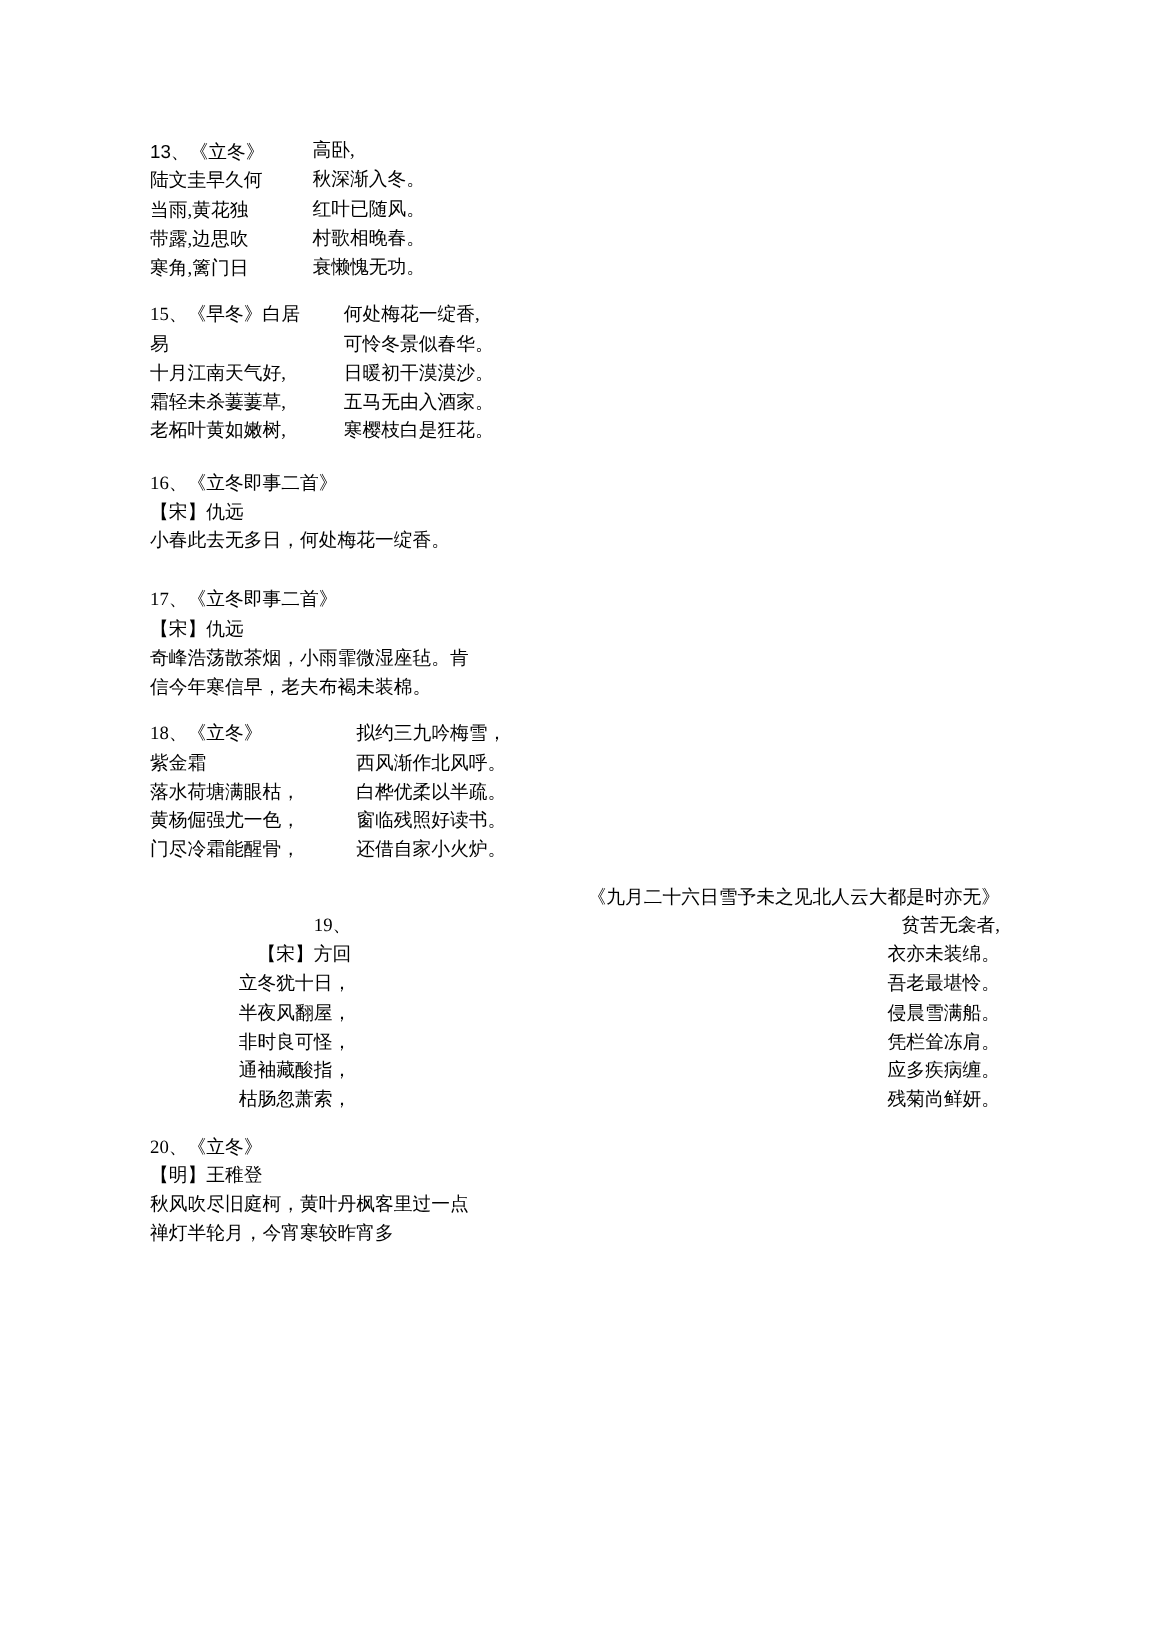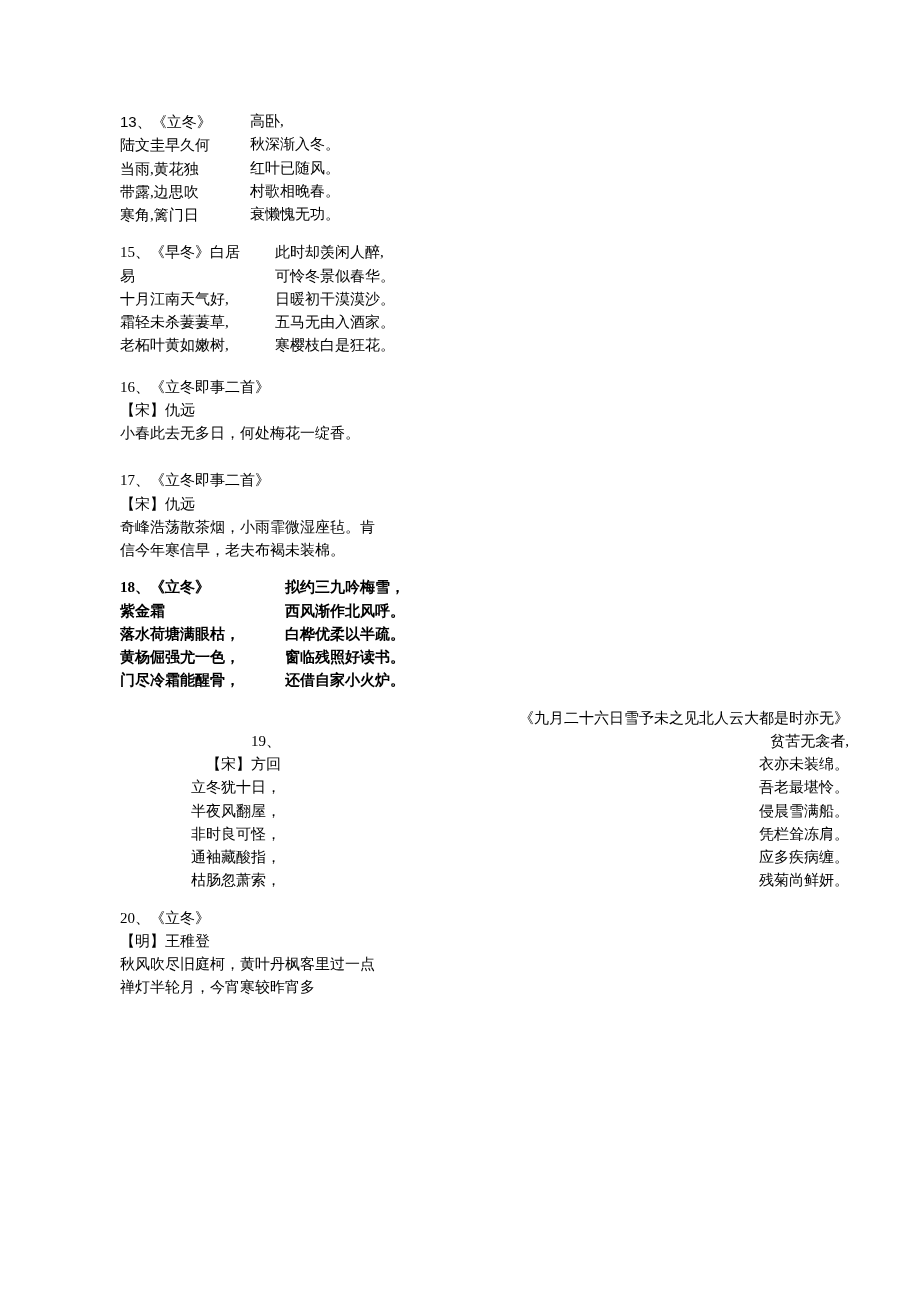--- a/index.html
+++ b/index.html
@@ -7,21 +7,21 @@
     padding: 0;
     background: #ffffff;
     font-family: "SimSun", "宋体", serif;
     font-size: 15px;
     color: #000000;
     line-height: 1.55;
   }
   .page {
     width: 920px;
     box-sizing: border-box;
-    padding: 110px 71px 200px 120px;
+    padding: 110px 120px 200px 120px;
   }
   .poem-block {
     margin-bottom: 14px;
   }
   .poem-13 {
     display: flex;
     align-items: flex-start;
   }
   .poem-13 .col-left {
     width: 120px;
@@ -38,21 +38,20 @@
   .poem-15 .col-left {
     width: 145px;
     padding-right: 10px;
   }
   .poem-15 .col-right {
     flex: 1;
   }
   .poem-18 {
     display: flex;
     align-items: flex-start;
-    font-weight: bold;
   }
   .poem-18 .col-left {
     width: 155px;
     padding-right: 10px;
   }
   .poem-18 .col-right {
     flex: 1;
   }
   .poem-19 {
     margin-top: 14px;
@@ -105,21 +104,21 @@
 
   <div class="poem-block poem-15">
     <div class="col-left">
       <div class="line">15、《早冬》白居</div>
       <div class="line">易</div>
       <div class="line">十月江南天气好,</div>
       <div class="line">霜轻未杀萋萋草,</div>
       <div class="line">老柘叶黄如嫩树,</div>
     </div>
     <div class="col-right">
-      <div class="line">此时却羡闲人醉,</div>
+      <div class="line">何处梅花一绽香,</div>
       <div class="line">可怜冬景似春华。</div>
       <div class="line">日暖初干漠漠沙。</div>
       <div class="line">五马无由入酒家。</div>
       <div class="line">寒樱枝白是狂花。</div>
     </div>
   </div>
 
   <div class="poem-block" style="margin-top:18px;">
     <div class="line">16、《立冬即事二首》</div>
     <div class="line">【宋】仇远</div>

